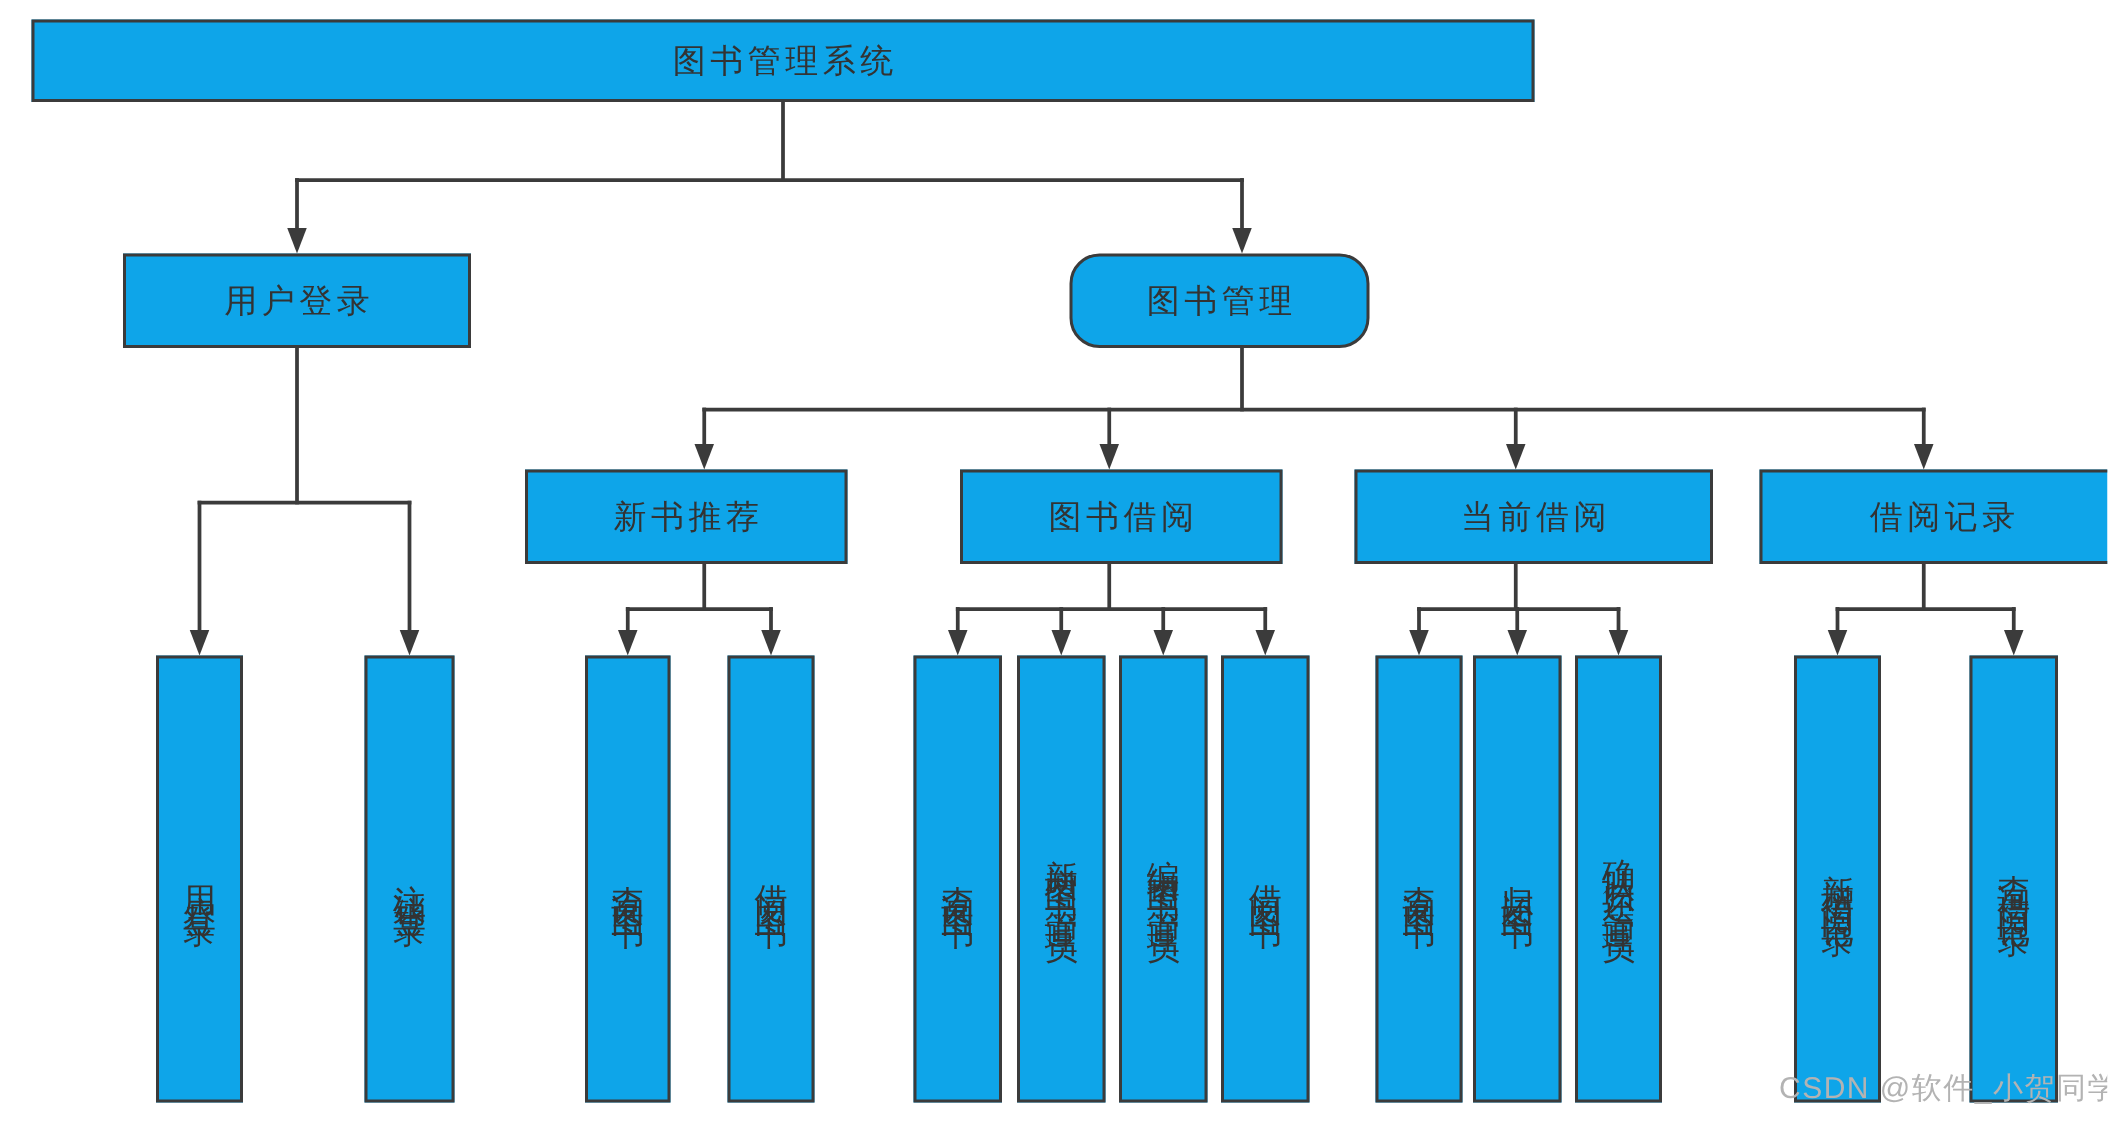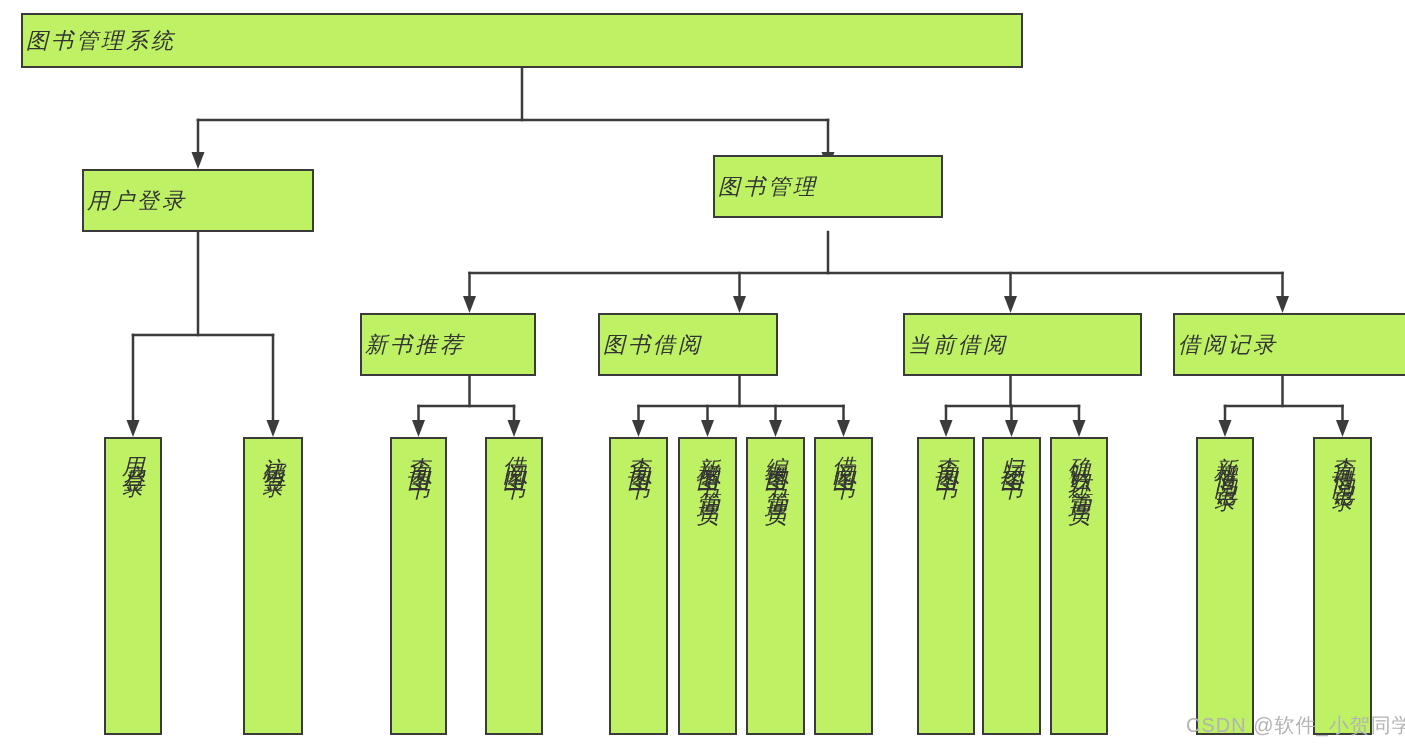--- a/index.html
+++ b/index.html
@@ -12,27 +12,26 @@
   }
   .edges {
     position:absolute; left:0; top:0;
     width:1405px; height:747px;
     z-index:1;
   }
   .node {
     position:absolute;
     box-sizing:border-box;
     border:2.5px solid #3b3b3b;
-    background:#bef264;
+    background:#0ea5e9;
     display:flex;
     align-items:center;
-    justify-content:flex-start;
+    justify-content:center;
     color:#333333;
     z-index:2;
-    font-style:italic;
   }
   .node.h {
     font-size:22px;
     letter-spacing:3px;
     text-indent:3px;
     white-space:nowrap;
   }
   .node.v {
     writing-mode:vertical-rl;
     text-orientation:mixed;
@@ -107,27 +106,27 @@
       <line x1="1342.5" y1="406" x2="1342.5" y2="423" stroke="#3b3b3b" stroke-width="2.5" stroke-linecap="square"></line>
       <polygon points="1342.5,437 1336,420 1349,420" fill="#3b3b3b"></polygon>
     </svg>
   <div id="nodes">
       <div class="node h" style="left: 21px; top: 13px; width: 1002px; height: 55px;">
         <span>图书管理系统</span>
       </div>
       <div class="node h" style="left: 82px; top: 169px; width: 232px; height: 63px;">
         <span>用户登录</span>
       </div>
-      <div class="node h" style="left: 713px; top: 155px; width: 230px; height: 63px;">
+      <div class="node h" style="left: 713px; top: 169px; width: 200px; height: 63px; border-radius: 20px;">
         <span>图书管理</span>
       </div>
-      <div class="node h" style="left: 360px; top: 313px; width: 176px; height: 63px;">
+      <div class="node h" style="left: 350px; top: 313px; width: 215px; height: 63px;">
         <span>新书推荐</span>
       </div>
-      <div class="node h" style="left: 598px; top: 313px; width: 180px; height: 63px;">
+      <div class="node h" style="left: 640px; top: 313px; width: 215px; height: 63px;">
         <span>图书借阅</span>
       </div>
       <div class="node h" style="left: 903px; top: 313px; width: 239px; height: 63px;">
         <span>当前借阅</span>
       </div>
       <div class="node h" style="left: 1173px; top: 313px; width: 244px; height: 63px;">
         <span>借阅记录</span>
       </div>
       <div class="node v" style="left: 104px; top: 437px; width: 58px; height: 298px;">
         <span>用户登录</span>

